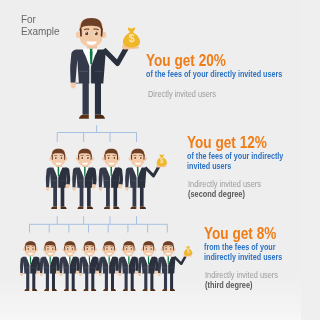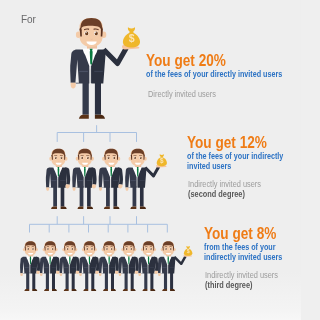--- a/index.html
+++ b/index.html
@@ -21,20 +21,21 @@
   .note .b{color:#585858;font-weight:bold;display:block;}
   svg{display:block;overflow:visible;}
 </style>
 </head>
 <body>
 
 <div id="stage">
 
   <div class="abs for-example">
     <div>For</div>
+    <div>Example</div>
   </div>
 
   <div class="abs hdr" style="left:146px;top:50.5px">You get 20%</div>
   <div class="abs sub" style="left:146px;top:68.5px">
     <div>of the fees of your directly invited users</div>
   </div>
   <div class="abs note" style="left:147.5px;top:90px">
     <span>Directly invited users</span>
   </div>
 

